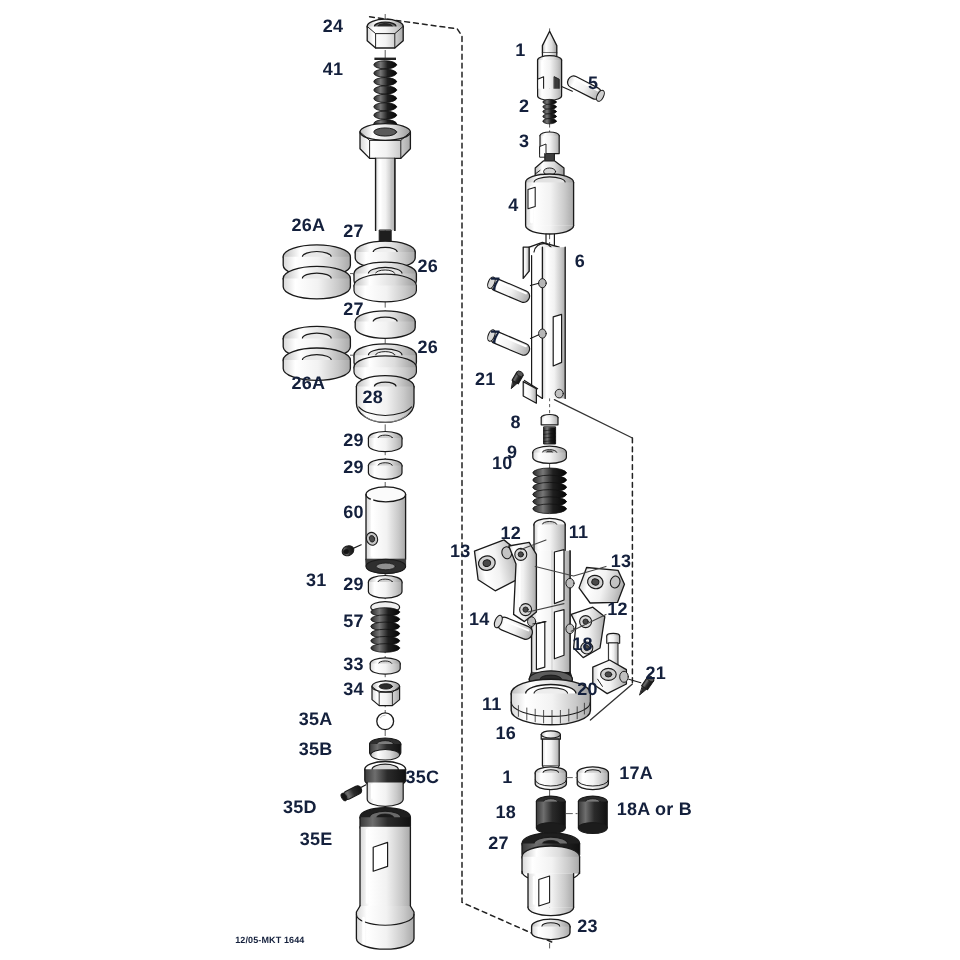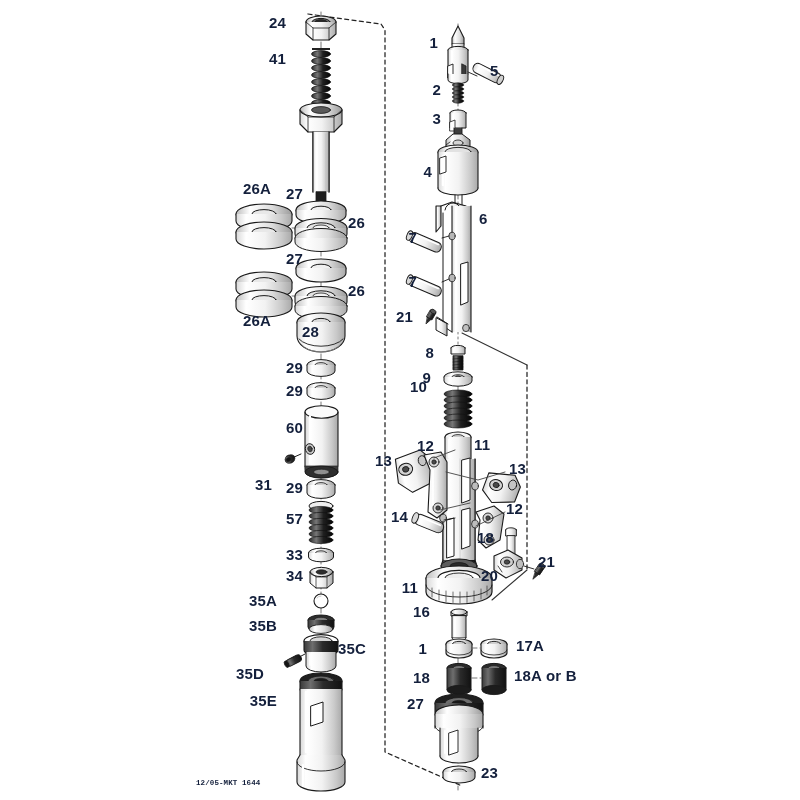--- a/index.html
+++ b/index.html
@@ -4,21 +4,21 @@
 <title>Exploded Parts Diagram</title>
 <style>
   html,body{margin:0;padding:0;background:#ffffff;}
   body{width:800px;height:800px;overflow:hidden;
        font-family:"Liberation Sans", sans-serif;}
   #stage{position:relative;width:800px;height:800px;background:#fff;}
   svg#diagram{position:absolute;left:0;top:0;width:800px;height:800px;}
   .lbl{position:absolute;font-family:"Liberation Sans",sans-serif;
        font-weight:bold;font-size:15px;color:#14203c;
        white-space:nowrap;letter-spacing:.2px;line-height:1;}
-  #footer{position:absolute;font-family:Liberation Mono, monospace;
+  #footer{position:absolute;font-family:Liberation Sans, sans-serif;
           font-weight:bold;font-size:7.5px;color:#14203c;letter-spacing:.1px;}
 </style>
 </head>
 <body>
 
 <div id="stage">
 
 <svg id="diagram" viewBox="0 0 800 800">
   <defs>
     <linearGradient id="gMetal" x1="0" y1="0" x2="1" y2="0">

